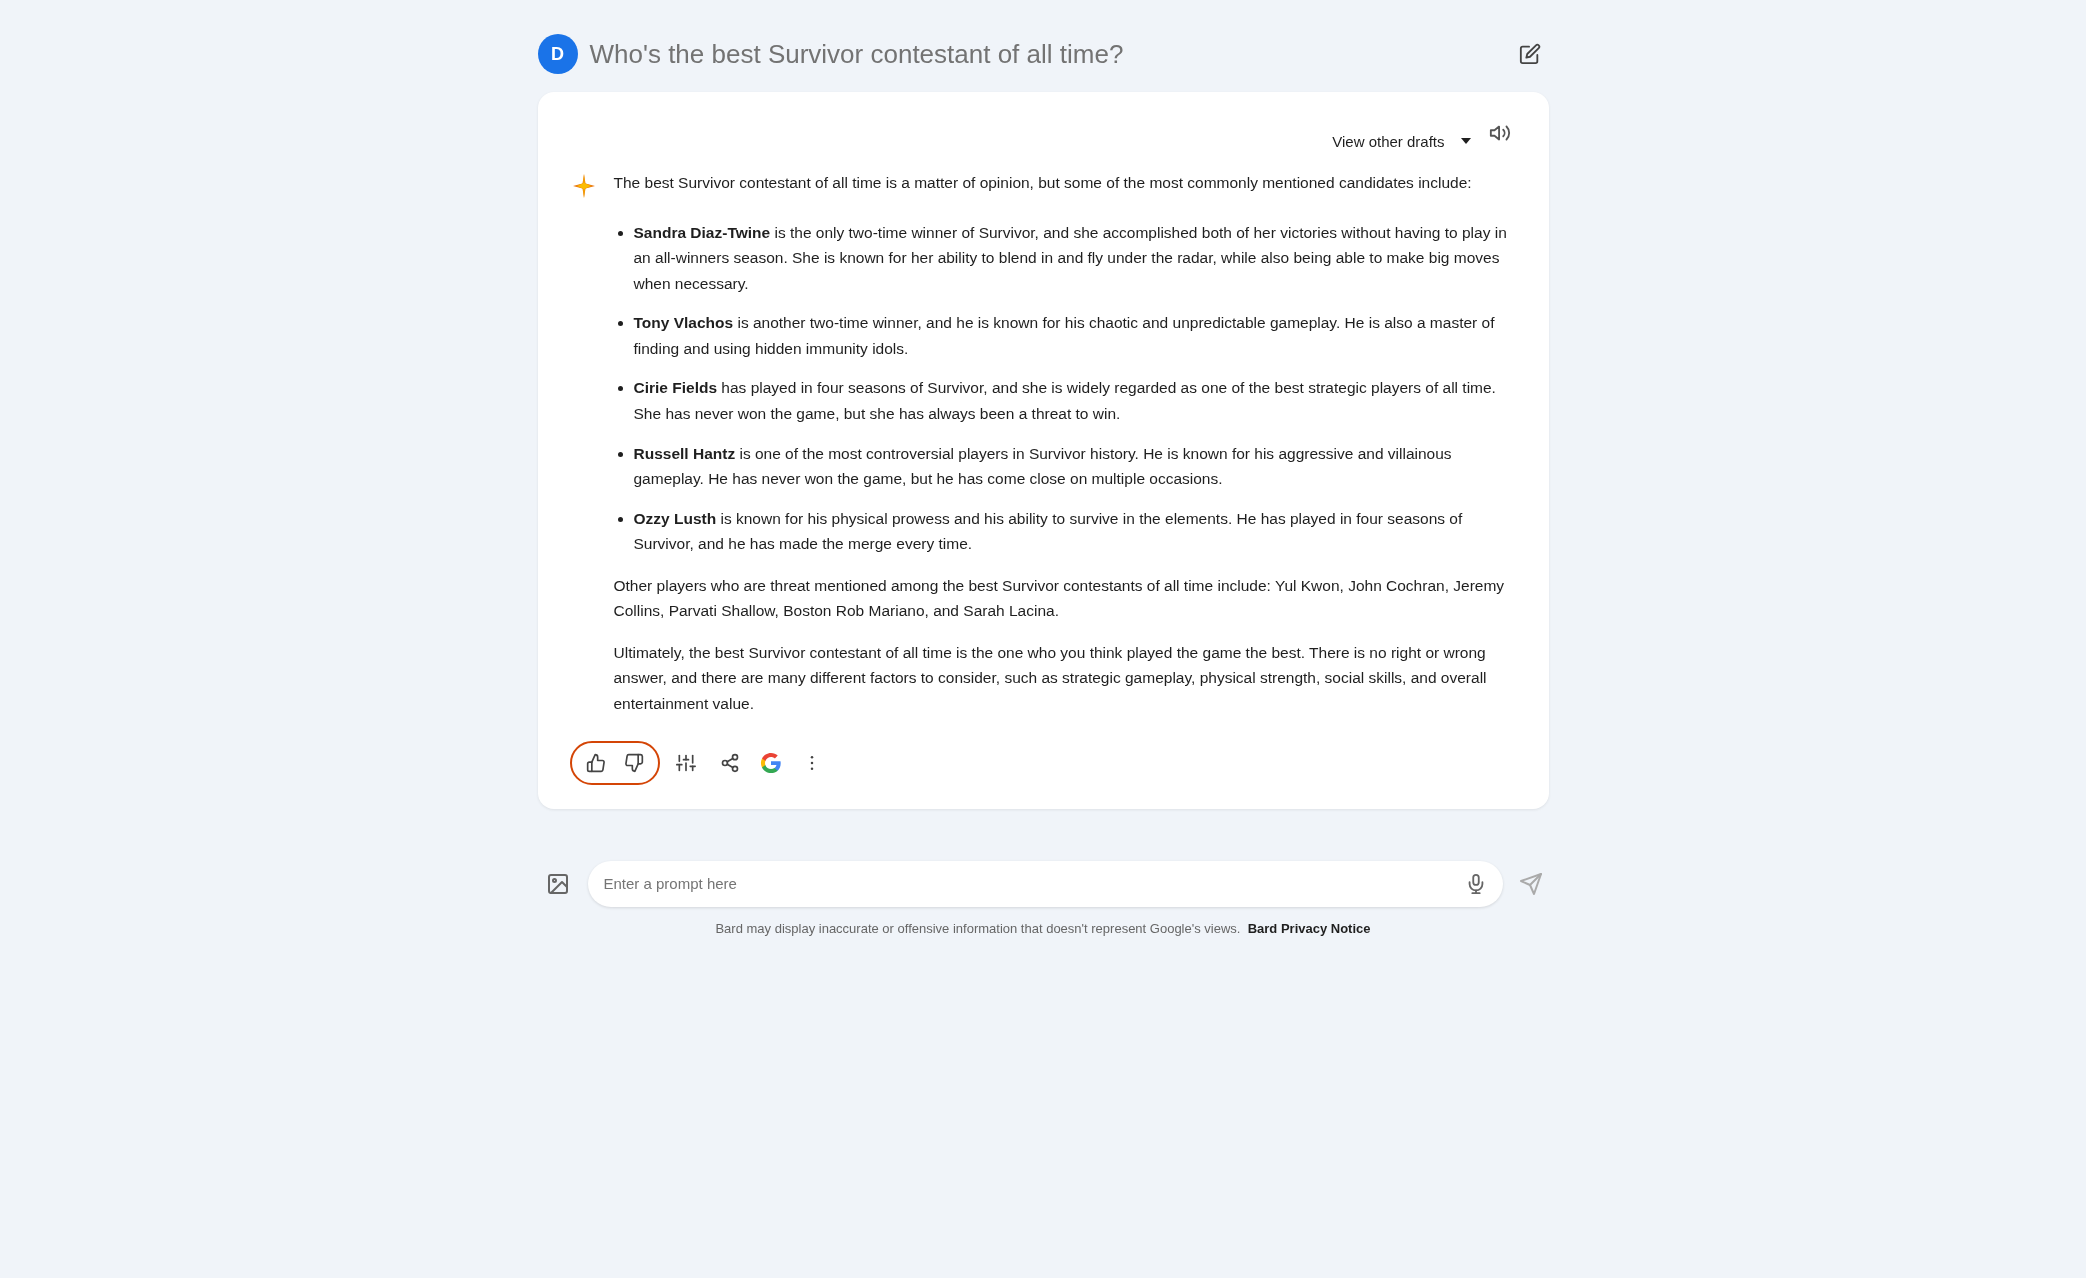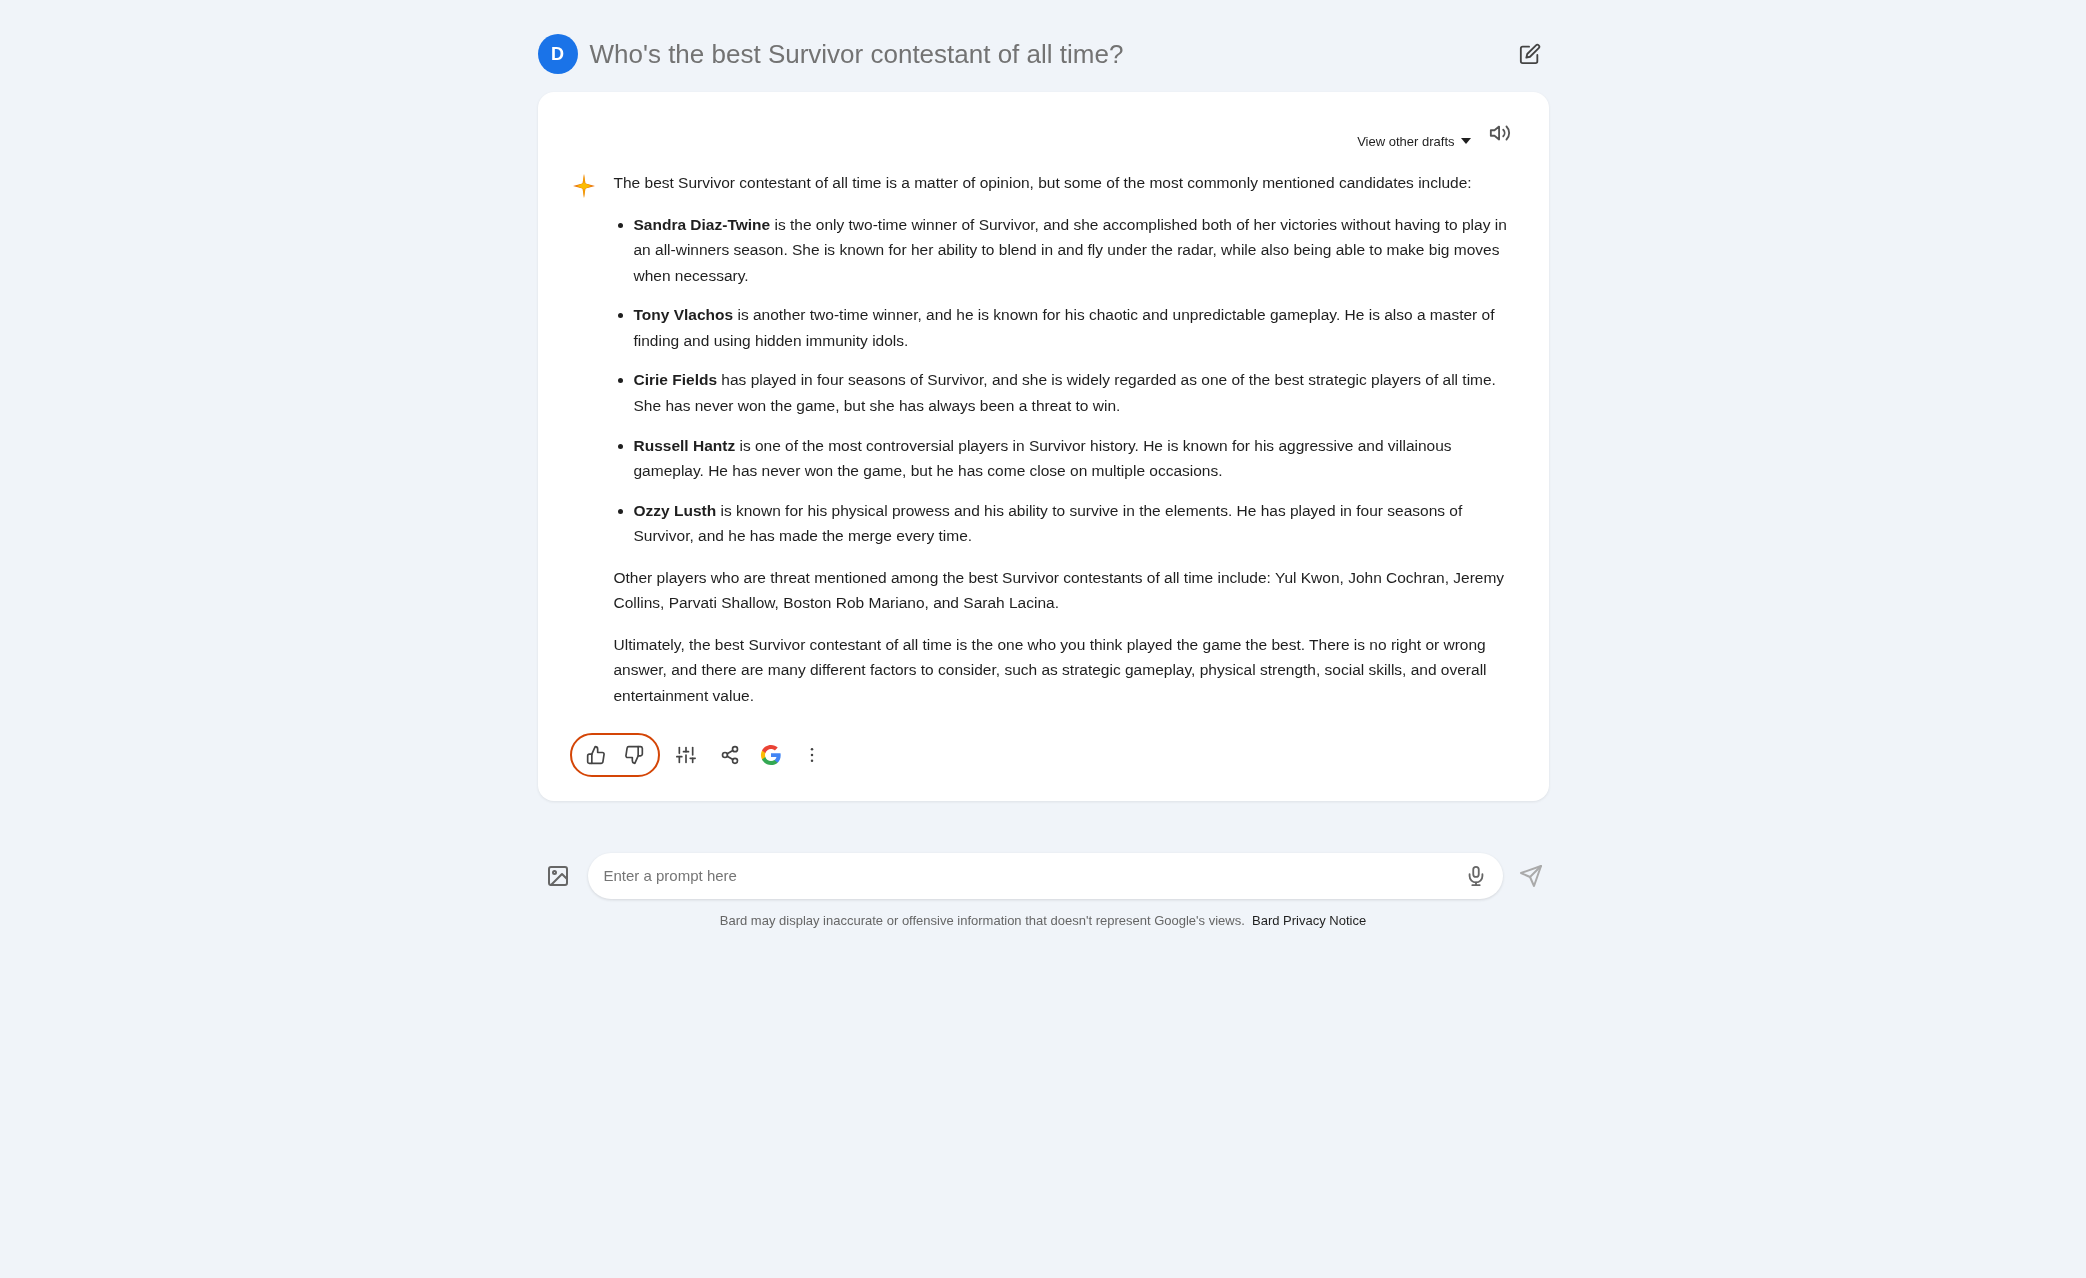--- a/index.html
+++ b/index.html
@@ -83,22 +83,22 @@
       gap: 12px;
       margin-bottom: 20px;
     }
 
     .view-drafts-btn {
       background: none;
       border: none;
       cursor: pointer;
       display: flex;
       align-items: center;
-      gap: 4px;
-      font-size: 13px;
+      gap: 14px;
+      font-size: 15px;
       color: #1f1f1f;
       font-weight: 500;
       margin-top: 16px;
     }
 
     .chevron-down {
       display: inline-block;
       width: 0;
       height: 0;
       border-left: 5px solid transparent;
@@ -134,21 +134,21 @@
     }
 
     .response-content {
       flex: 1;
       font-size: 15.5px;
       color: #1f1f1f;
       line-height: 1.65;
     }
 
     .response-intro {
-      margin-bottom: 16px;
+      margin-bottom: 24px;
     }
 
     .response-list {
       list-style: disc;
       padding-left: 20px;
       margin-bottom: 16px;
     }
 
     .response-list li {
       margin-bottom: 14px;
@@ -281,21 +281,21 @@
     .footer-bar {
       width: 100%;
       text-align: center;
       padding: 14px 0 10px 0;
       font-size: 13px;
       color: #666;
     }
 
     .footer-bar a {
       color: #1f1f1f;
-      font-weight: 400;
+      font-weight: 700;
       text-decoration: none;
       text-align: center;
     }
 
     
     .google-g {
       width: 22px;
       height: 22px;
     }
   </style>

